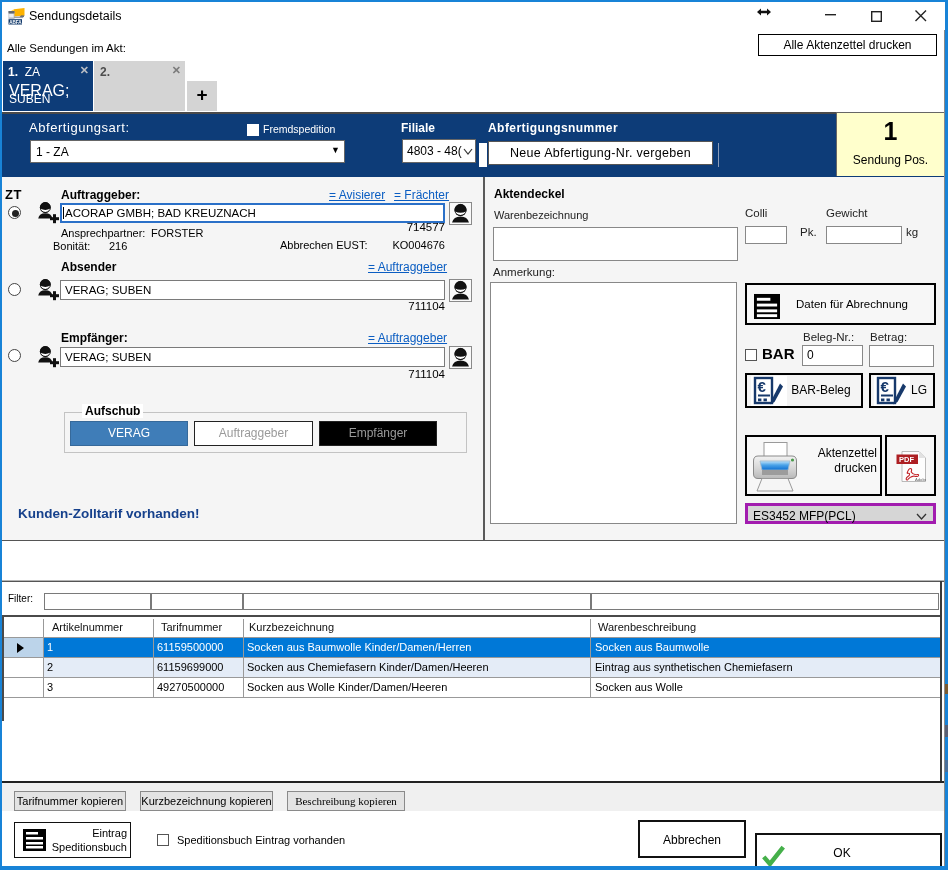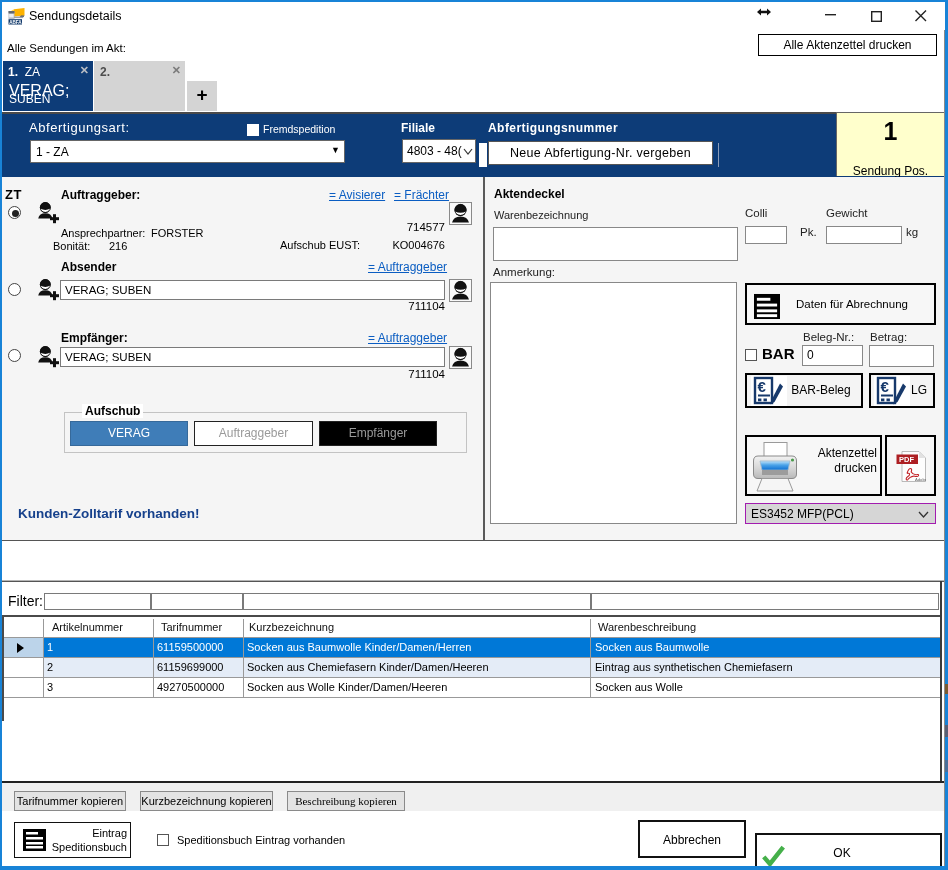--- a/index.html
+++ b/index.html
@@ -79,21 +79,21 @@
     <svg class="abs" style="right:2px;top:8px" width="10" height="8">
         <path d="M1,1 L5,6 L9,1" stroke="#333" stroke-width="1.2" fill="none"></path>
       </svg>
   </div>
   <div class="abs lbl bold" style="left:488px;top:121px;color:#fff;font-size:12px;letter-spacing:0.45px;">Abfertigungsnummer</div>
   <div class="abs" style="left:479px;top:143px;width:8px;height:24px;background:#fff;"></div>
   <div class="abs" style="left:488px;top:141px;width:225px;height:24px;background:#fff;border:1px solid #555;text-align:center;line-height:22px;font-size:12.5px;letter-spacing:0.3px;">Neue Abfertigung-Nr. vergeben</div>
   <div class="abs" style="left:718px;top:143px;width:1px;height:24px;background:#8b9cb8;"></div>
   <div class="abs" style="left:836px;top:112px;width:108px;height:64px;background:#ffffcc;border-top:1px solid #666;border-left:1px solid #666;text-align:center;">
     <div style="font-size:25px;font-weight:bold;margin-top:4px;">1</div>
-    <div style="font-size:12px;margin-top:18px;">Sendung Pos.</div>
+    <div style="font-size:12px;margin-top:7px;">Sendung Pos.</div>
   </div>
 
   <div class="abs" style="left:0px;top:177px;width:945px;height:363px;background:#f5f5f5;"></div>
   <div class="abs" style="left:483px;top:177px;width:2px;height:363px;background:#5a5a5a;"></div>
   <div class="abs" style="left:0px;top:540px;width:945px;height:1px;background:#555;"></div>
   <div class="abs" style="left:0px;top:581px;width:945px;height:1px;background:#555;"></div>
 
   <div class="abs bold" style="left:5px;top:187px;font-size:13px;letter-spacing:0.5px;">ZT</div>
   <div class="abs bold" style="left:61px;top:188px;font-size:12px;">Auftraggeber:</div>
   <div class="abs link" style="left:329px;top:188px;font-size:12px;">= Avisierer</div>
@@ -103,34 +103,35 @@
     <div class="abs" style="left:3px;top:3px;width:7px;height:7px;border-radius:50%;background:#222;"></div>
   </div>
   <svg class="abs" style="left:37px;top:202px" width="22" height="22" viewBox="0 0 22 22">
     <circle cx="8.3" cy="5.5" r="5.4" fill="#111"></circle>
     <path d="M3.2,6.6 Q8.3,9.2 13.4,6.6 L12.8,8.8 Q8.3,11.2 3.8,8.8 Z" fill="#fff"></path>
     <circle cx="8.3" cy="5.5" r="5" fill="none" stroke="#111" stroke-width="0.9"></circle>
     <path d="M1.2,16.6 Q2.2,11.2 8.3,11.2 Q14.4,11.2 15.4,16.6 Z" fill="#111"></path>
     <rect x="13" y="15.2" width="9" height="3" fill="#111"></rect>
     <rect x="16" y="12.2" width="3" height="9" fill="#111"></rect>
   </svg>
+  <div class="abs" style="left:60px;top:203px;width:385px;height:20px;border:2px solid #2a70c8;background:#fff;font-size:11.5px;line-height:16px;padding-left:3px;">ACORAP GMBH; BAD KREUZNACH<span class="abs" style="left:1px;top:2px;width:1px;height:12px;background:#000;"></span></div>
   <div class="abs" style="left:449px;top:202px;width:23px;height:23px;border:1px solid #8a8a8a;background:#f9f9f9;">
     <svg width="21" height="21" viewBox="0 0 21 21">
       <circle cx="10.5" cy="7" r="6" fill="#111"></circle>
       <path d="M4.6,8.2 Q10.5,11.2 16.4,8.2 L15.7,10.6 Q10.5,13.4 5.3,10.6 Z" fill="#fff"></path>
       <circle cx="10.5" cy="7" r="5.6" fill="none" stroke="#111" stroke-width="0.9"></circle>
       <path d="M2,19.5 Q3.5,13.4 10.5,13.4 Q17.5,13.4 19,19.5 Z" fill="#111"></path>
     </svg>
   </div>
   <div class="abs lbl" style="left:61px;top:227px;font-size:11px;">Ansprechpartner:</div>
   <div class="abs lbl" style="left:151px;top:227px;font-size:11px;">FORSTER</div>
   <div class="abs lbl" style="left:404px;top:221px;width:41px;font-size:11.5px;text-align:right;">714577</div>
   <div class="abs lbl" style="left:53px;top:240px;font-size:11px;">Bonität:</div>
   <div class="abs lbl" style="left:109px;top:240px;font-size:11px;">216</div>
-  <div class="abs lbl" style="left:280px;top:239px;font-size:11px;">Aufschub EUST:</div>
+  <div class="abs lbl" style="left:280px;top:239px;font-size:11px;">Abbrechen EUST:</div>
   <div class="abs lbl" style="left:390px;top:239px;width:55px;font-size:11px;text-align:right;">KO004676</div>
 
   <div class="abs bold" style="left:61px;top:260px;font-size:12px;">Absender</div>
   <div class="abs link" style="left:368px;top:260px;font-size:12px;">= Auftraggeber</div>
   <div class="abs" style="left:8px;top:283px;width:13px;height:13px;border-radius:50%;border:1px solid #444;background:#fff;"></div>
   <svg class="abs" style="left:37px;top:279px" width="22" height="22" viewBox="0 0 22 22">
     <circle cx="8.3" cy="5.5" r="5.4" fill="#111"></circle>
     <path d="M3.2,6.6 Q8.3,9.2 13.4,6.6 L12.8,8.8 Q8.3,11.2 3.8,8.8 Z" fill="#fff"></path>
     <circle cx="8.3" cy="5.5" r="5" fill="none" stroke="#111" stroke-width="0.9"></circle>
     <path d="M1.2,16.6 Q2.2,11.2 8.3,11.2 Q14.4,11.2 15.4,16.6 Z" fill="#111"></path>
@@ -259,29 +260,29 @@
   <div class="abs" style="left:885px;top:435px;width:51px;height:61px;background:#f7f7f7;border:2px solid #000;">
     <svg class="abs" style="left:9px;top:14px" width="30" height="31" viewBox="0 0 30 31">
       <path d="M6,0.5 L23,0.5 L29.5,7 L29.5,30.5 L6,30.5 Z" fill="#fdfdfd" stroke="#aaa" stroke-width="0.8"></path>
       <polygon points="23,0.5 23,7 29.5,7" fill="#e2e2e2"></polygon>
       <rect x="0.5" y="3.5" width="21.5" height="9.5" fill="#ad1f23"></rect>
       <text x="3" y="11.2" font-size="7.5" font-weight="bold" fill="#fff" font-family="Liberation Sans">PDF</text>
       <path d="M11,22.5 Q12.5,17.5 14.5,17.5 Q16.3,17.5 15.2,21 Q17.5,24.5 21.5,23.5 Q23,23.3 22.5,24.6 Q21.8,26.2 18,25 Q13.5,26 12,28.3 Q10.8,29.8 10.2,28.3 Q9.8,26.8 13.2,24.5 Q14.5,21.5 11,22.5" fill="none" stroke="#c22227" stroke-width="1.1"></path>
       <text x="19" y="29.5" font-size="4.2" fill="#666" font-family="Liberation Sans">Adobe</text>
     </svg>
   </div>
-  <div class="abs" style="left:745px;top:503px;width:191px;height:21px;background:#d6d6d6;border:1px solid #a21caf;">
+  <div class="abs" style="left:745px;top:503px;width:191px;height:21px;background:#d6d6d6;border:3px solid #a21caf;">
     <div class="abs" style="left:5px;top:3px;font-size:12px;">ES3452 MFP(PCL)</div>
     <svg class="abs" style="right:6px;top:7px" width="11" height="8">
         <path d="M1,1 L5.5,6 L10,1" stroke="#333" stroke-width="1.3" fill="none"></path>
       </svg>
   </div>
 
   <div class="abs" style="left:0px;top:580px;width:944px;height:1px;background:#b5b5b5;"></div>
-  <div class="abs lbl" style="left:8px;top:593px;font-size:14px;">Filter:</div>
+  <div class="abs lbl" style="left:8px;top:593px;font-size:10px;">Filter:</div>
   <input class="box abs" style="left: 44px; top: 593px; width: 107px; height: 17px;">
   <input class="box abs" style="left: 151px; top: 593px; width: 92px; height: 17px;">
   <input class="box abs" style="left: 243px; top: 593px; width: 348px; height: 17px;">
   <input class="box abs" style="left: 591px; top: 593px; width: 348px; height: 17px;">
 
   <div class="abs" style="left:2px;top:615px;width:940px;height:2px;background:#4a4a4a;"></div>
   <div class="abs" style="left:2px;top:615px;width:2px;height:106px;background:#4a4a4a;"></div>
 
   <div class="abs" style="left:4px;top:617px;width:936px;height:21px;background:#fff;border-bottom:1px solid #999;"></div>
   <div class="abs lbl" style="left:52px;top:621px;font-size:11px;color:#111;">Artikelnummer</div>

